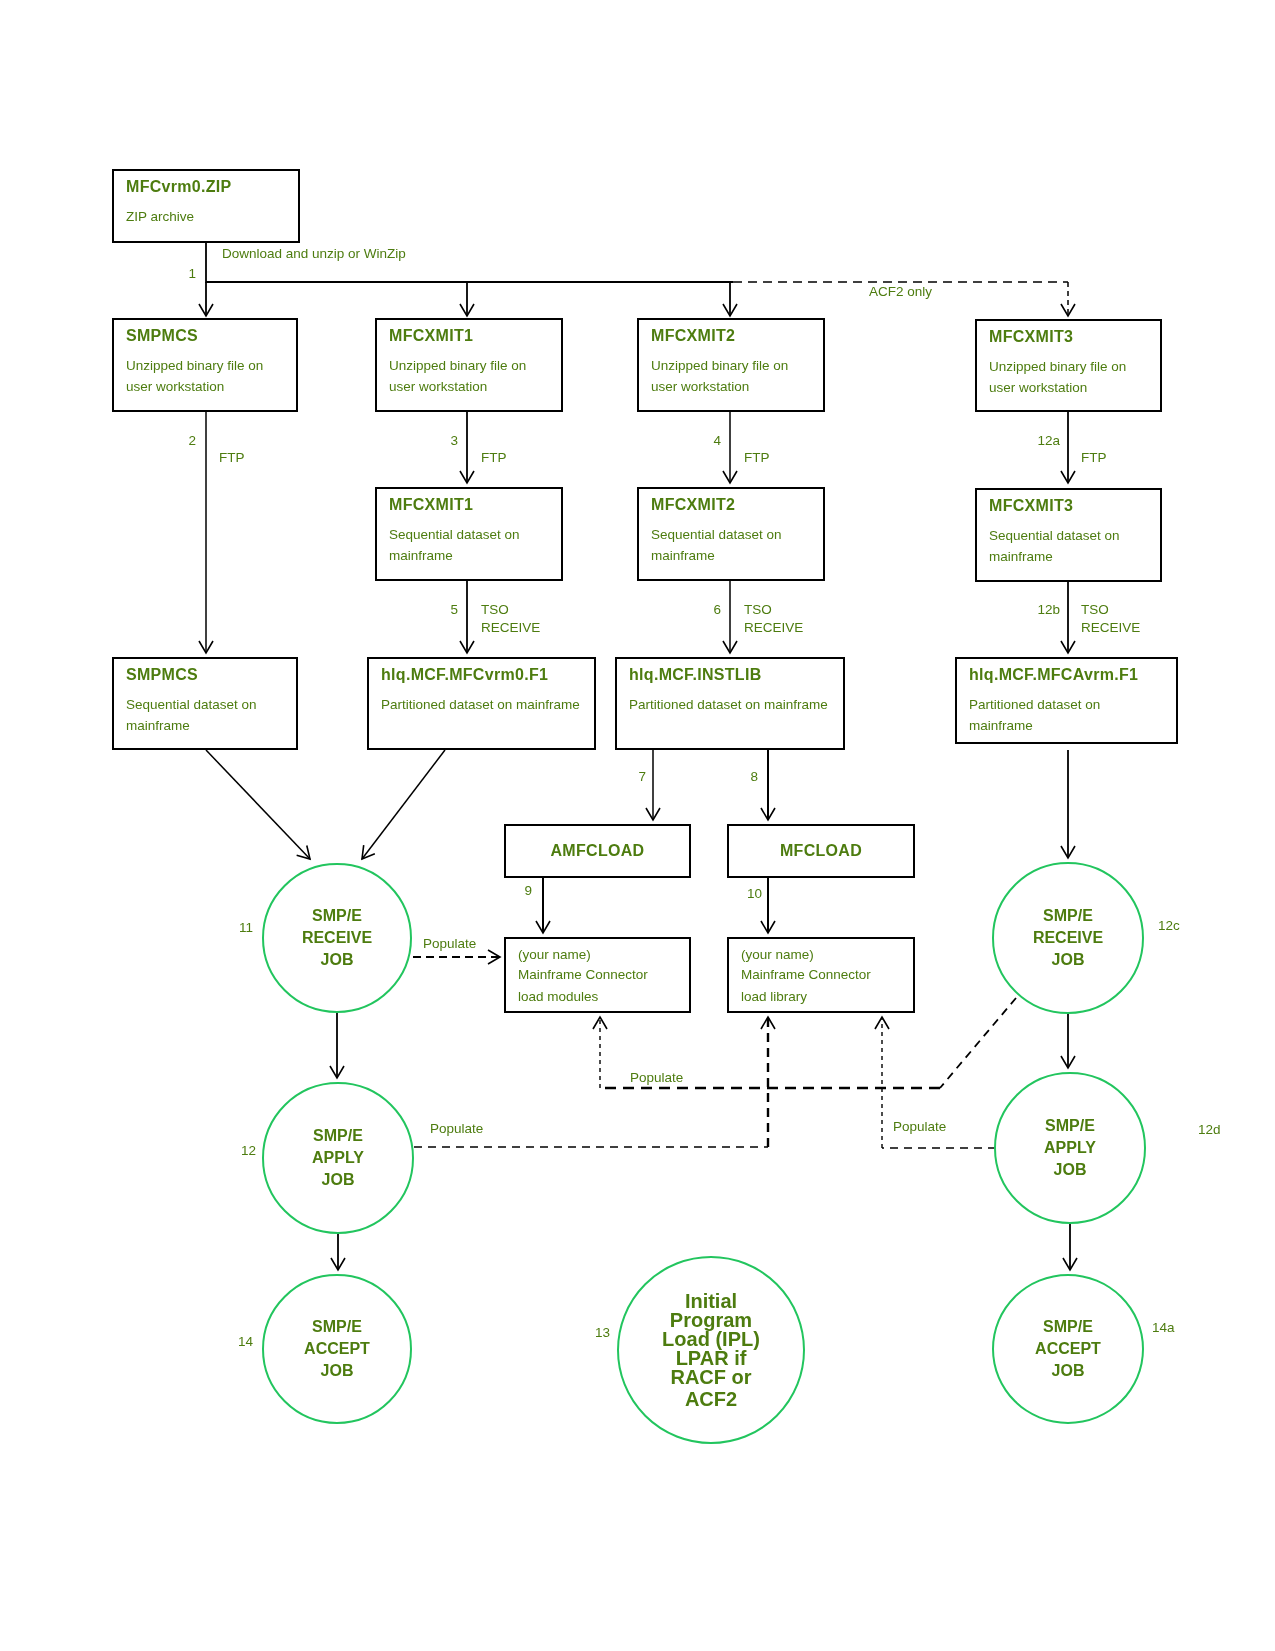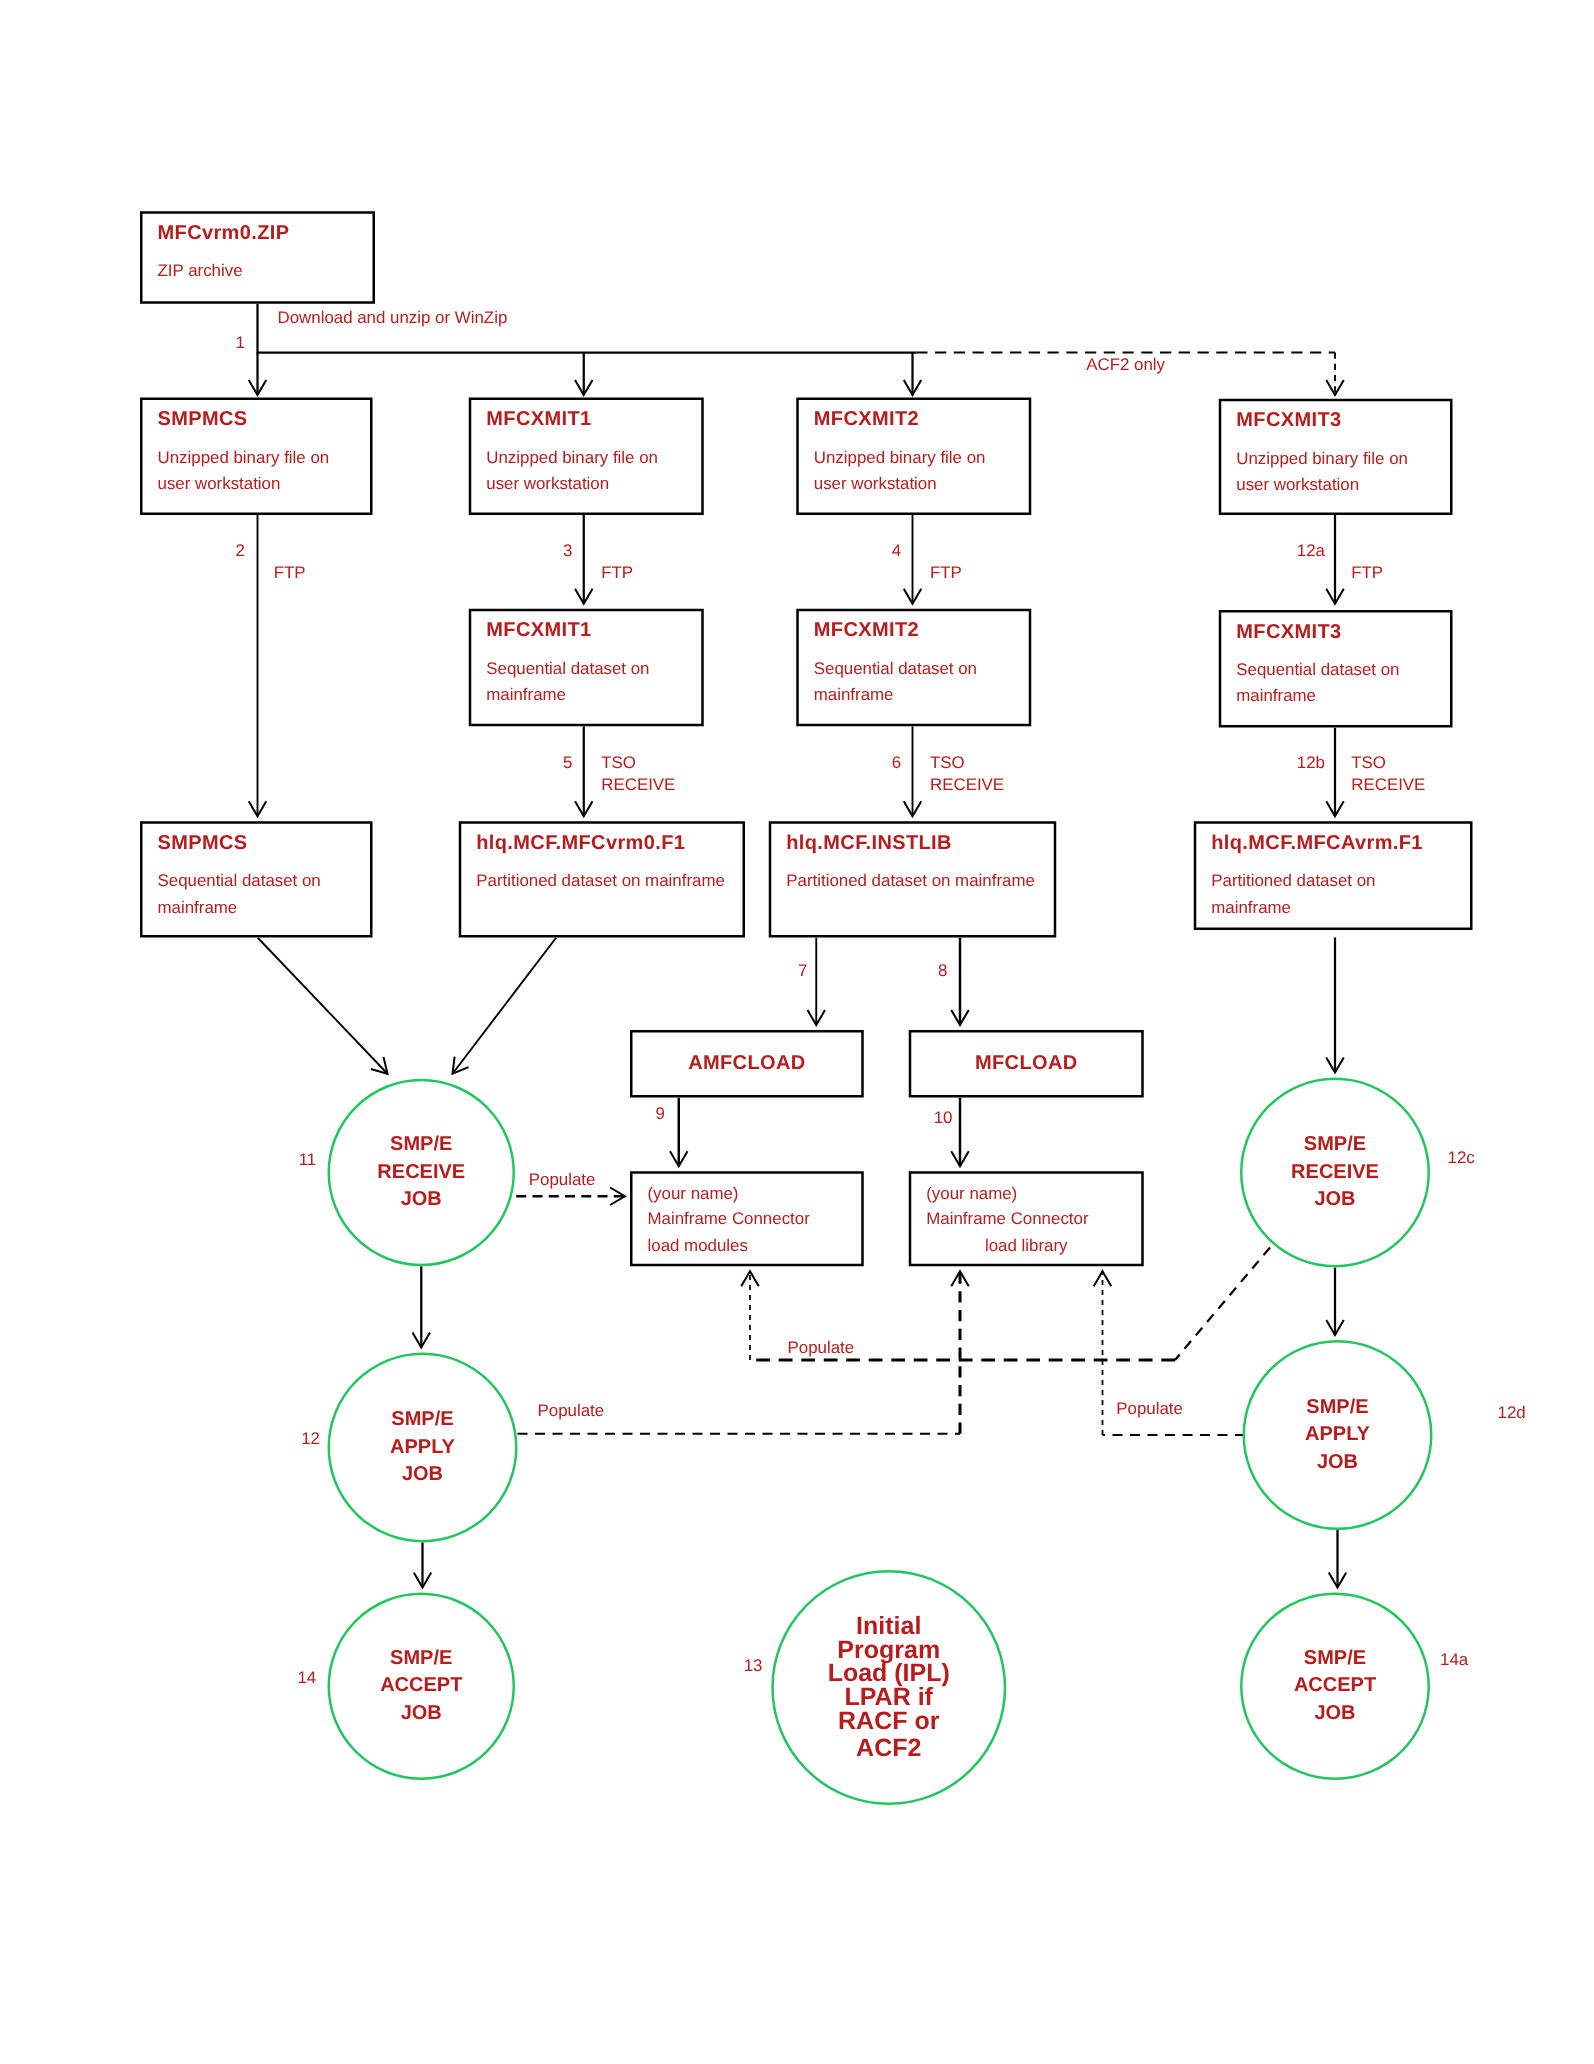--- a/index.html
+++ b/index.html
@@ -1,17 +1,17 @@
 <!DOCTYPE html>
 <html><head>
 <meta charset="utf-8">
 <style>
   html,body{margin:0;padding:0;background:#ffffff;}
   #page{position:relative;width:1275px;height:1651px;background:#ffffff;
-        font-family:"Liberation Sans", sans-serif;color:#b91c1c;overflow:hidden;}
+        font-family:"Liberation Sans", sans-serif;color:#4d7c0f;overflow:hidden;}
   .abs{position:absolute;}
   .box{box-sizing:border-box;border:2px solid #000;background:#fff;padding:7px 12px;}
   .box-title{font-size:16px;font-weight:bold;letter-spacing:0.3px;margin-bottom:10px;white-space:nowrap;}
   .box-desc{font-size:13.5px;line-height:21px;}
   .box-center{display:flex;align-items:center;justify-content:center;padding:0;}
   .box-lines{font-size:13.5px;line-height:19.5px;padding-top:1px;}
   .circle{box-sizing:border-box;border:2px solid #22c55e;border-radius:50%;background:#fff;
           display:flex;align-items:center;justify-content:center;text-align:center;}
   .circle-lines{font-size:16px;font-weight:bold;line-height:22px;}
   .circle-lines-sm{font-size:20px;font-weight:bold;line-height:19px;}
@@ -135,21 +135,21 @@
     <div class="box-lines">
       <div>(your name)</div>
       <div>Mainframe Connector</div>
       <div style="margin-top:3px;">load modules</div>
     </div>
   </div>
   <div class="box abs" style="left:727px;top:937px;width:188px;height:76px;padding:5px 12px;">
     <div class="box-lines">
       <div>(your name)</div>
       <div>Mainframe Connector</div>
-      <div style="margin-top:3px;text-align:center;">load library</div>
+      <div style="margin-top:3px;">load library</div>
     </div>
   </div>
 
   <div class="circle abs" style="left:262px;top:863px;width:150px;height:150px;">
     <div class="circle-lines">
       <div>SMP/E</div>
       <div>RECEIVE</div>
       <div>JOB</div>
     </div>
   </div>

